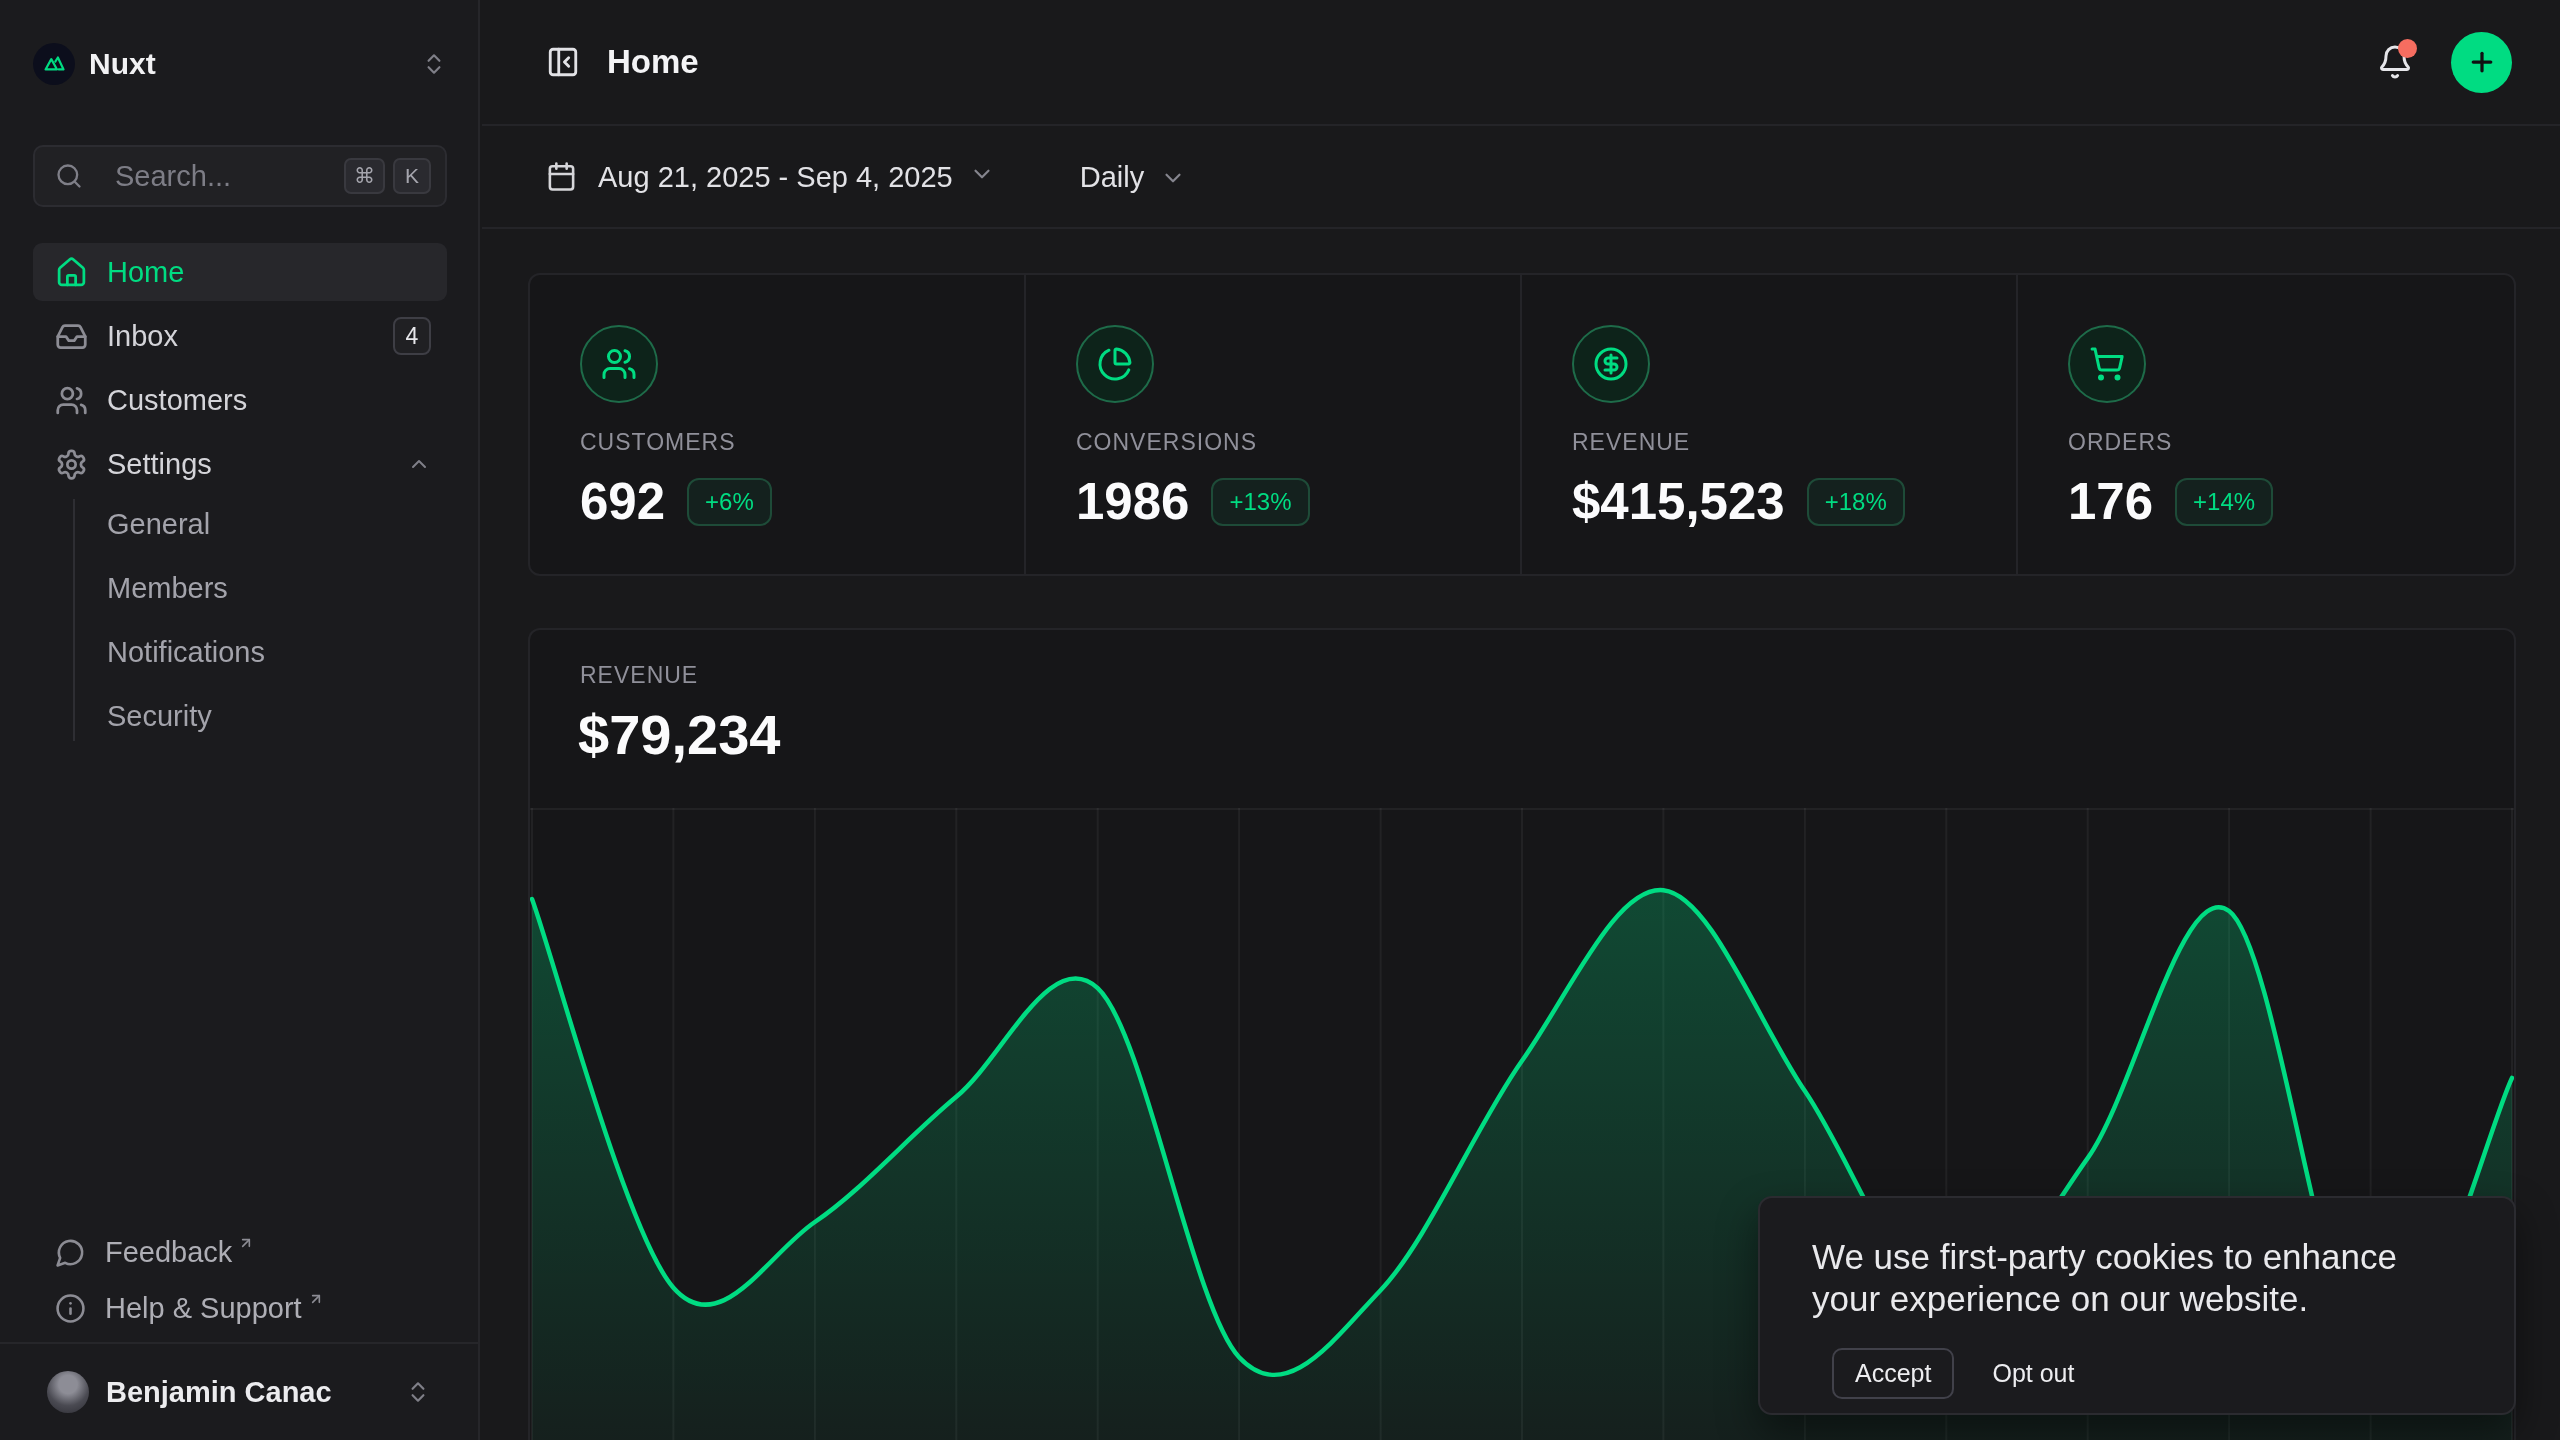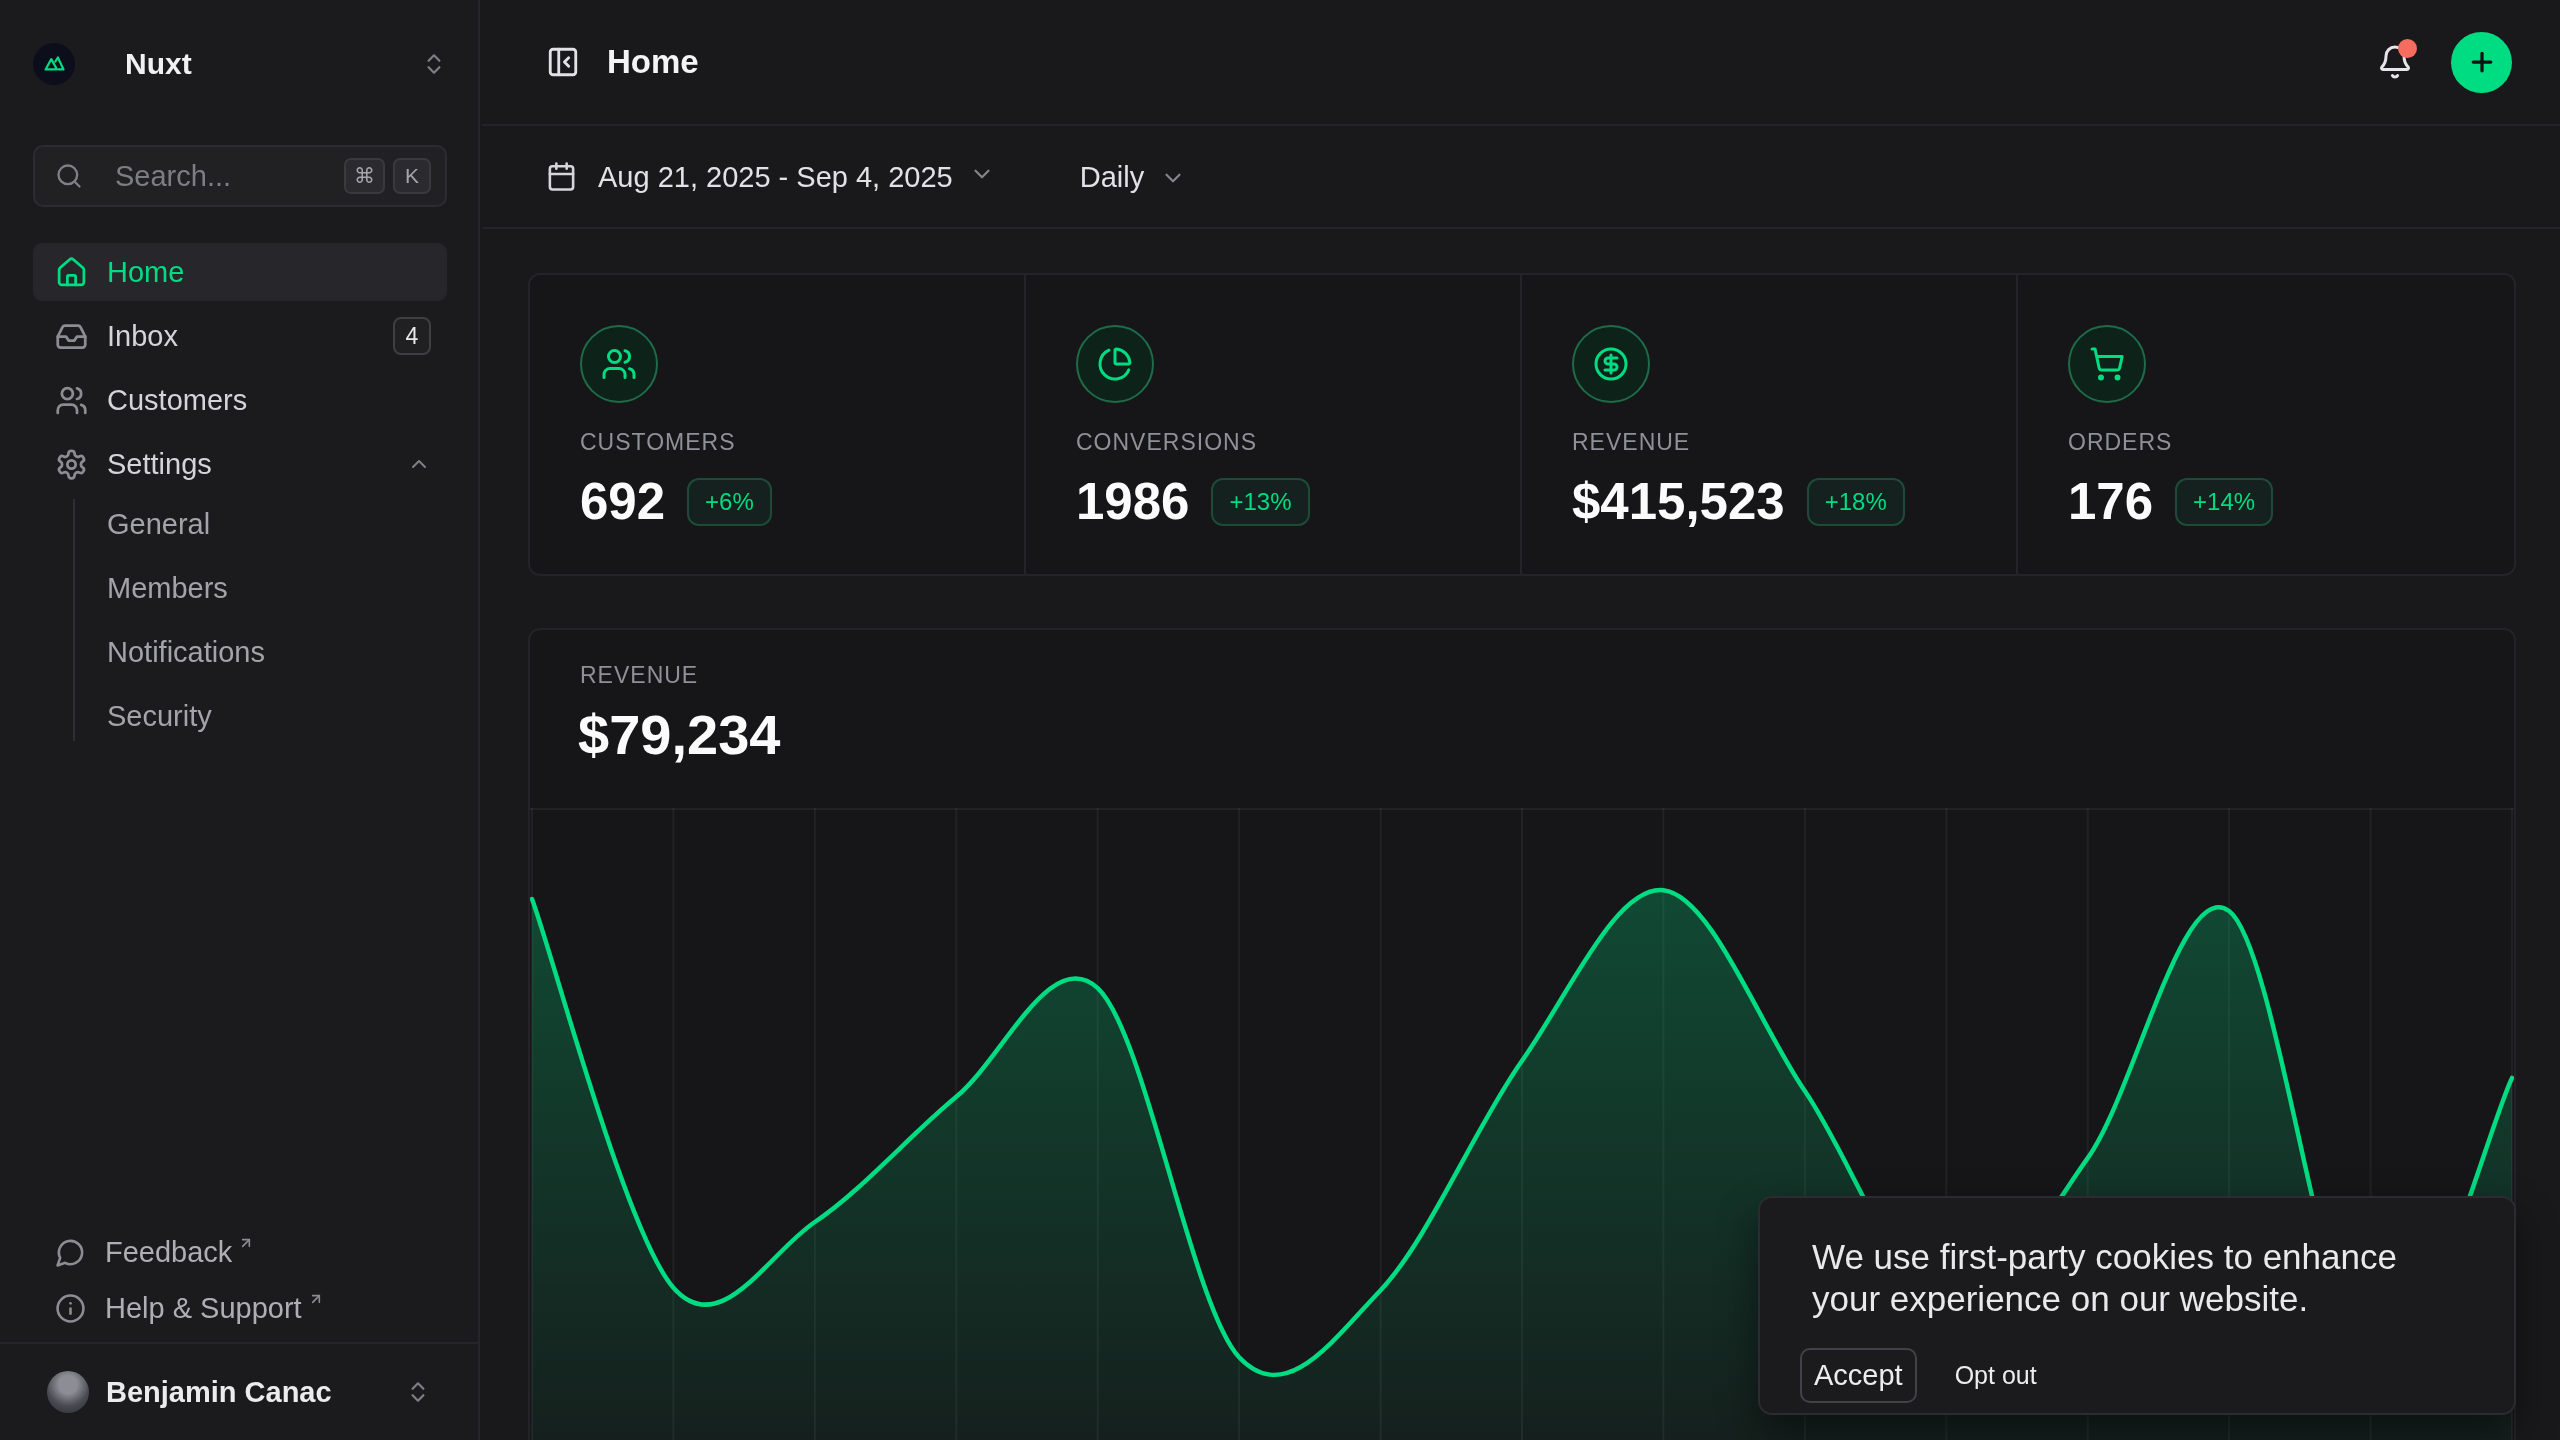--- a/index.html
+++ b/index.html
@@ -4,21 +4,21 @@
 <style>
   * { margin:0; padding:0; box-sizing:border-box; }
   html,body { width:2560px; height:1440px; overflow:hidden; background:#19191b;
     font-family:"Liberation Sans", sans-serif; }
   .page { position:relative; width:2560px; height:1440px; background:#19191b; color:#ededf0; }
 
   
   .sidebar { position:absolute; left:0; top:0; width:480px; height:1440px;
     background:#1b1b1e; border-right:2px solid #26262a; }
   .ws-row { position:absolute; left:33px; top:38px; width:414px; height:52px;
-    display:flex; align-items:center; cursor:pointer;gap:36px; }
+    display:flex; align-items:center; cursor:pointer; }
   .ws-logo { width:42px; height:42px; border-radius:50%; background:#0c0e1c;
     display:flex; align-items:center; justify-content:center; margin-right:14px; }
   .ws-name { font-size:30px; font-weight:600; color:#f1f1f3; flex:1; }
   .muted-ic { color:#7f7f88; }
   .search { position:absolute; left:33px; top:145px; width:414px; height:62px;
     background:#212124; border:2px solid #2c2c31; border-radius:10px;
     display:flex; align-items:center; padding:0 14px 0 20px; cursor:text; }
   .search-ph { color:#7d7d86; font-size:29px; flex:1; margin-left:32px; }
   .kbd { background:#2a2a2f; border:2px solid #39393f; border-radius:7px; color:#a5a5ad;
     font-size:21px; min-width:38px; height:36px; display:flex; align-items:center;
@@ -98,22 +98,22 @@
     color:#fbfbfc; }
   .chart-wrap { position:absolute; left:0; top:178px; width:1984px; height:632px; }
 
   
   .cookie { position:absolute; left:1758px; top:1196px; width:758px; height:219px;
     background:#1b1b1e; border:2px solid #2b2b30; border-radius:14px;
     box-shadow:0 18px 40px rgba(0,0,0,0.45); padding:38px 40px 0 40px; z-index:5; }
   .cookie-msg { font-size:35px; line-height:42px; color:#e9e9ec; width:650px;margin-left:12px; }
   .cookie-actions { margin-top:28px; display:flex; align-items:center; }
   .accept-btn { background:transparent; border:2px solid #41414a; border-radius:10px;
-    color:#ededf0; font-size:29px; padding:9px 12px; cursor:pointer;
-    font-family:"Liberation Sans", sans-serif; }
+    color:#ededf0; font-size:25px; padding:9px 21px; cursor:pointer;
+    font-family:"Liberation Sans", sans-serif;margin-left:32px; }
   .optout-btn { background:none; border:none; color:#ededf0; font-size:25px;
     margin-left:38px; cursor:pointer; font-family:"Liberation Sans", sans-serif; }
   svg.ic24 { display:block; }
 </style>
 </head>
 <body>
 
 <div class="page">
 
   <aside class="sidebar">

